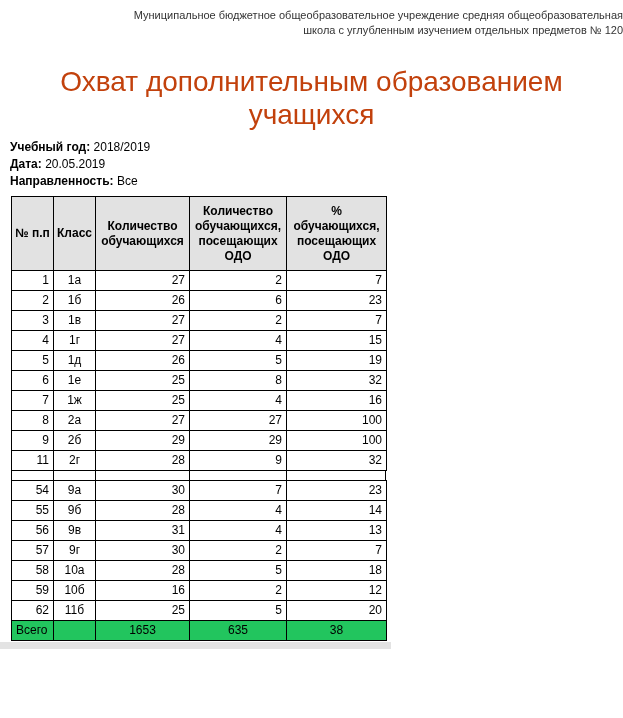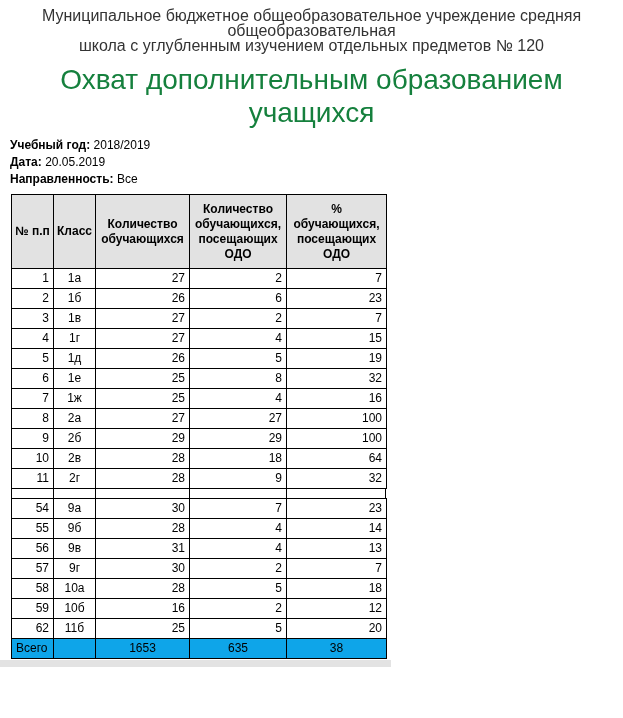--- a/index.html
+++ b/index.html
@@ -6,32 +6,32 @@
   html, body {
     margin: 0; padding: 0;
     background: #ffffff;
     font-family: "Liberation Sans", "DejaVu Sans", sans-serif;
     color: #000;
   }
   .page { width: 623px; height: 718px; overflow: hidden; position: relative; }
 
   .org {
     margin-top: 8px;
-    text-align: center;
-    font-size: 16px;
+    text-align: right;
+    font-size: 11px;
     line-height: 15px;
     color: #333;
   }
   .title {
-    margin: 10px 0 0;
+    margin: 27px 0 0;
     text-align: center;
     font-size: 28px;
     font-weight: 400;
     line-height: 33px;
-    color: #15803d;
+    color: #c2410c;
   }
   .meta {
     margin: 8px 16px 0 10px;
     font-size: 12px;
     line-height: 17px;
     color: #000;
   }
   .meta .lbl { font-weight: bold; }
 
   .twrap { margin: 6px 0 0 11px; width: 375px; }
@@ -53,21 +53,21 @@
     background: #e2e2e2;
     font-weight: bold;
     text-align: center;
     vertical-align: middle;
     white-space: normal;
     height: 74px;
     padding: 2px 3px;
   }
   td.num { text-align: right; }
   td.cls { text-align: center; }
-  tr.total td { background: #0ea5e9; height: 17px; }
+  tr.total td { background: #22c55e; height: 17px; }
   tr.total td.c { text-align: center; }
   tr.total td.l { text-align: left; }
 
   .gap { position: relative; height: 9px; width: 375px; }
   .gap .vl {
     position: absolute; top: 0; bottom: 0; width: 1px; background: #000;
   }
 
   .bottom-strip {
     width: 391px; height: 7px;
@@ -181,27 +181,20 @@
             <td class="num">100</td>
           </tr>
           <tr>
             <td class="num">9</td>
             <td class="cls">2б</td>
             <td class="num">29</td>
             <td class="num">29</td>
             <td class="num">100</td>
           </tr>
           <tr>
-            <td class="num">10</td>
-            <td class="cls">2в</td>
-            <td class="num">28</td>
-            <td class="num">18</td>
-            <td class="num">64</td>
-          </tr>
-          <tr>
             <td class="num">11</td>
             <td class="cls">2г</td>
             <td class="num">28</td>
             <td class="num">9</td>
             <td class="num">32</td>
           </tr>
         </tbody>
     </table>
 
     <div class="gap">

